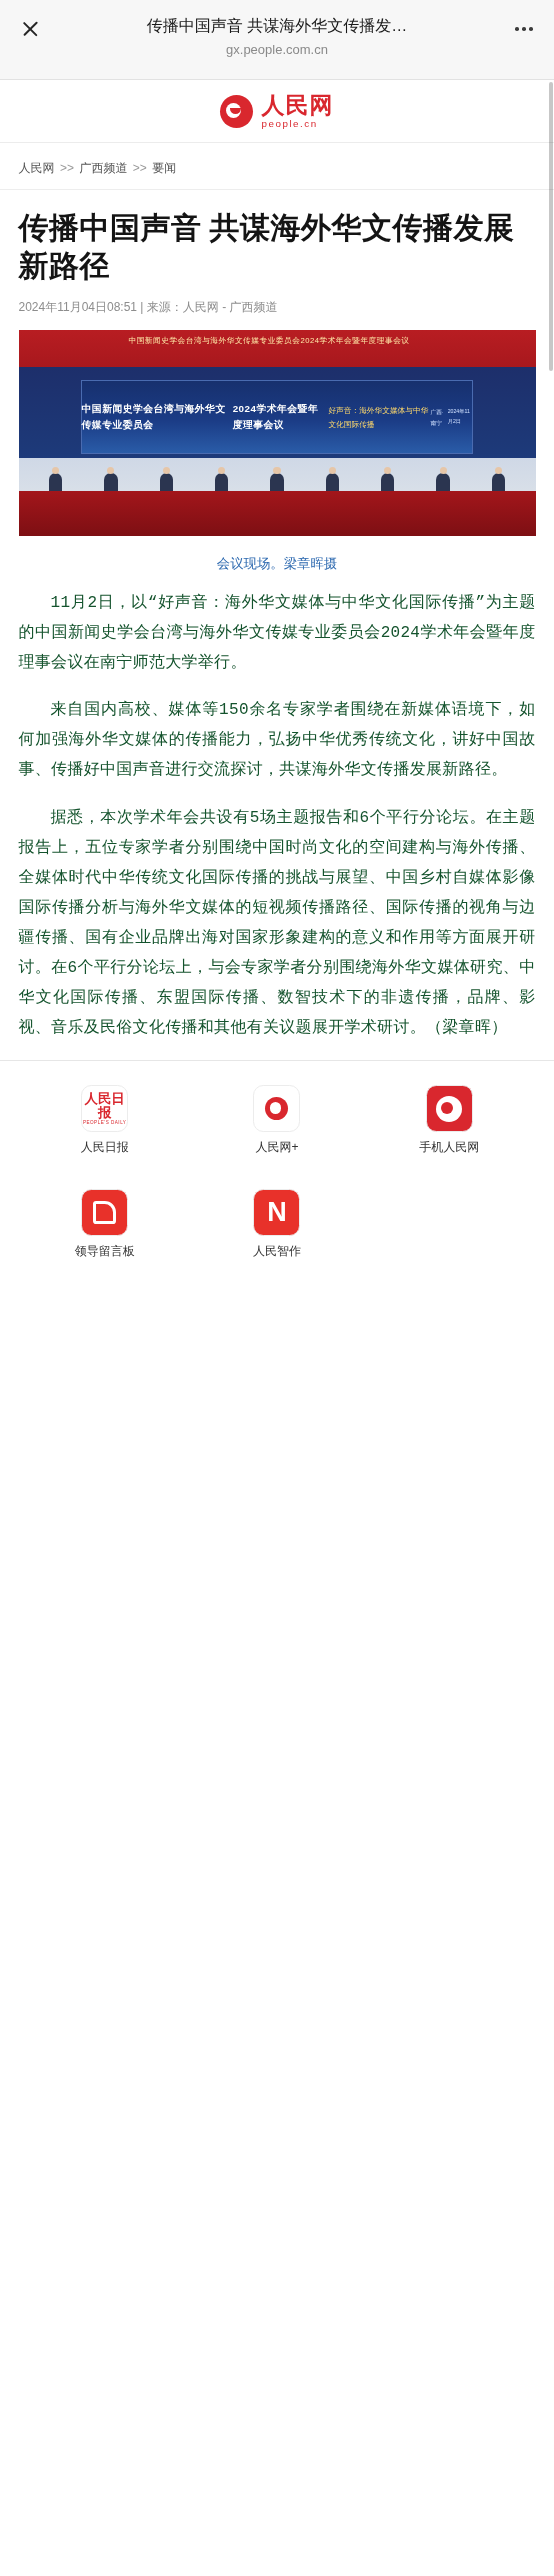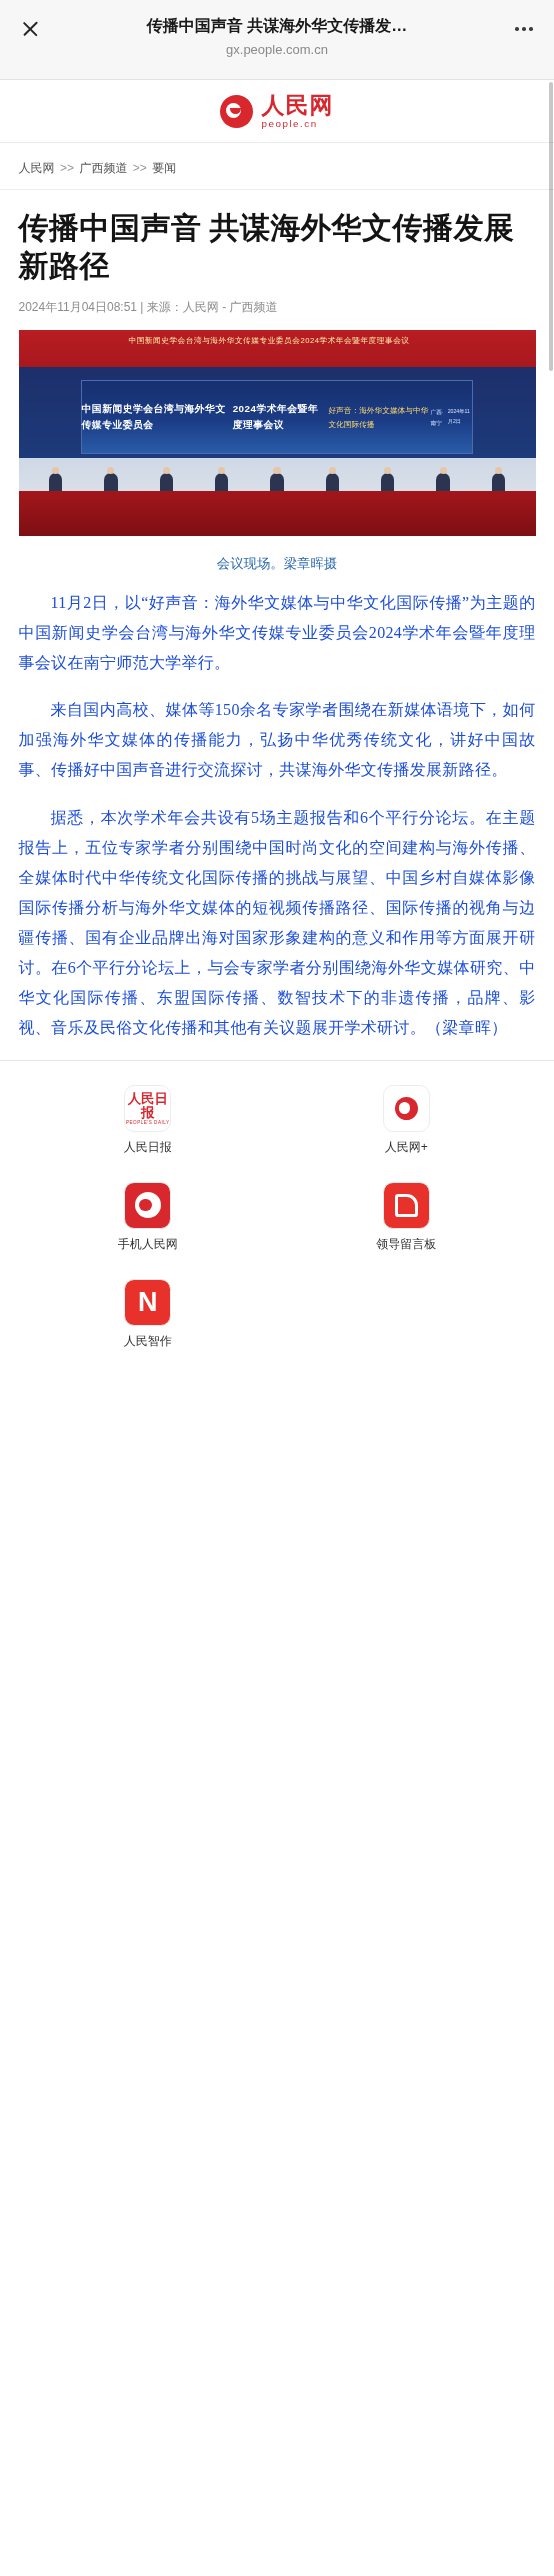--- a/index.html
+++ b/index.html
@@ -38,21 +38,21 @@
   .close-btn::after { transform: rotate(-45deg); }
 
   .title-block {
     flex: 1 1 auto;
     text-align: center;
     padding: 0 5.2px;
     overflow: hidden;
   }
   .tab-title {
     font-size: 16px;
-    font-weight: bold;
+    font-weight: normal;
     color: #1a1a1a;
     line-height: 23px;
     white-space: nowrap;
     overflow: hidden;
     text-overflow: ellipsis;
   }
   .tab-url {
     font-size: 13px;
     color: #8a8a8a;
     line-height: 20.6px;
@@ -209,23 +209,23 @@
   }
   .caption {
     text-align: center;
     color: #2e6ab0;
     font-size: 13.4px;
     line-height: 20.6px;
     padding: 17.5px 0 13.4px 0;
   }
 
   .para {
-    font-family: Liberation Serif, serif;
+    font-family: Liberation Mono, monospace;
     font-size: 16px;
-    color: #1d4ed8;
+    color: #14532d;
     line-height: 30px;
     text-indent: 32px;
     text-align: justify;
     padding-bottom: 17.5px;
     letter-spacing: 0.3px;
   }
   .editor {
     text-align: right;
     font-size: 13.4px;
     color: #4a4a4a;
@@ -252,22 +252,22 @@
   .dl-title::before {
     content: "";
     position: absolute;
     left: 0; top: 4.1px;
     width: 3.6px; height: 17.5px;
     background: #d9272e;
     border-radius: 1.5px;
   }
   .dl-grid {
     display: grid;
-    grid-template-columns: repeat(2, 1fr);
-    row-gap: 25px;
+    grid-template-columns: repeat(3, 1fr);
+    row-gap: 32px;
   }
   .dl-item { display: flex; flex-direction: column; align-items: center; cursor: pointer; }
   .dl-icon {
     width: 47px; height: 47px;
     border-radius: 10.3px;
     background: #ffffff;
     border: 0.5px solid #ececec;
     display: flex; align-items: center; justify-content: center;
     overflow: hidden;
     position: relative;

